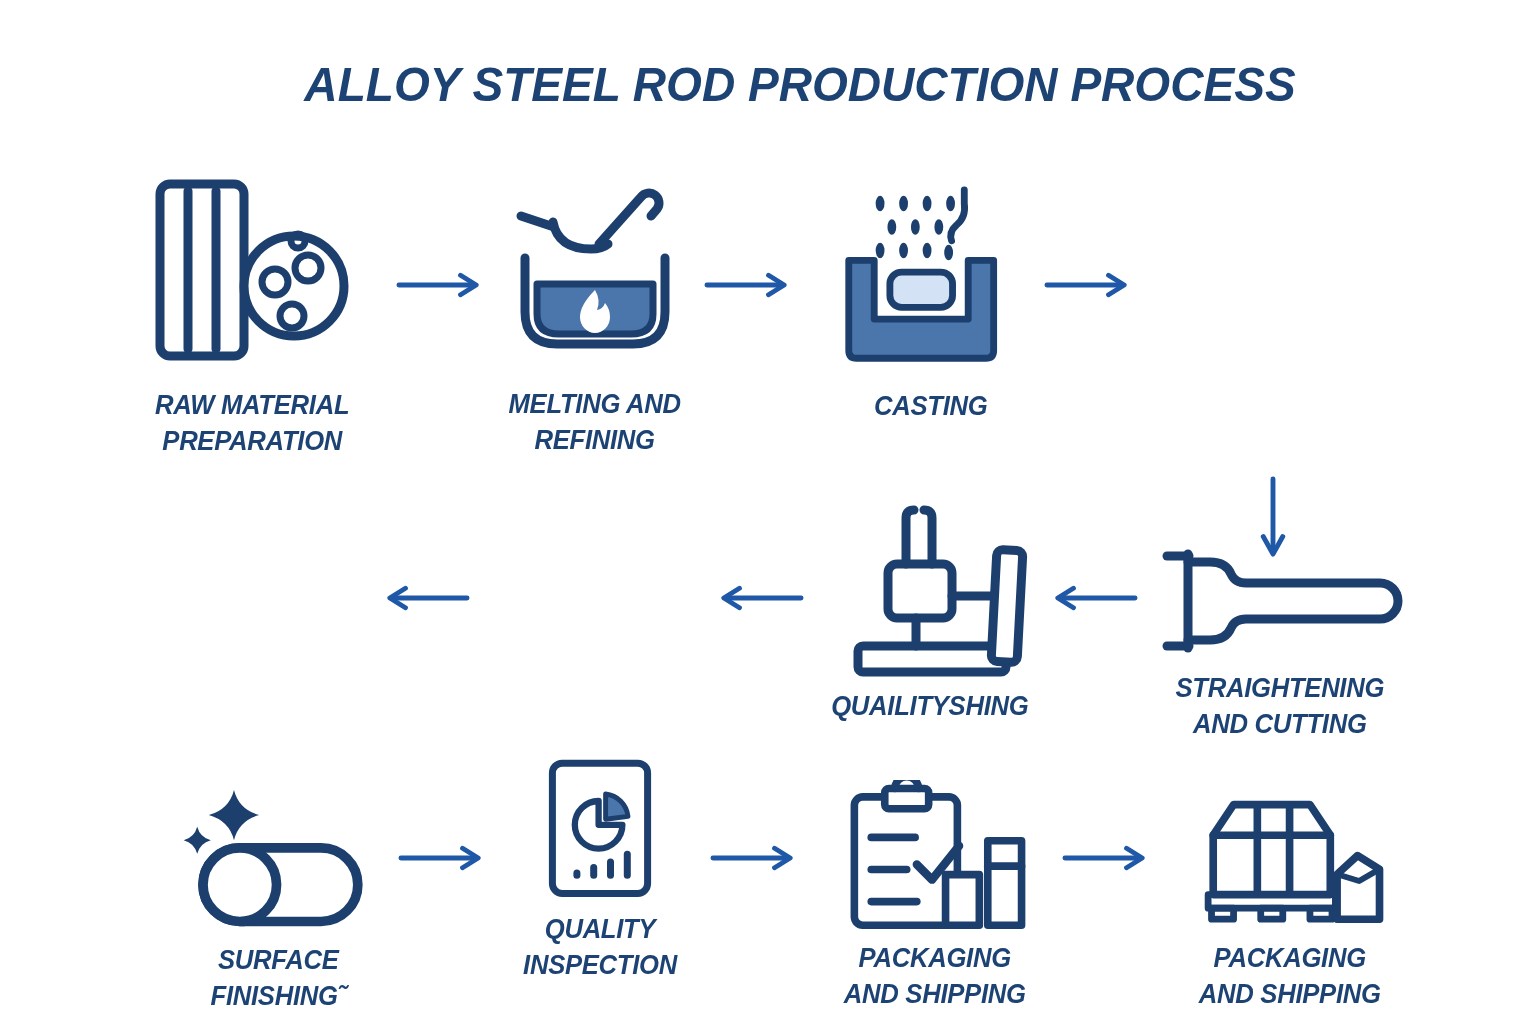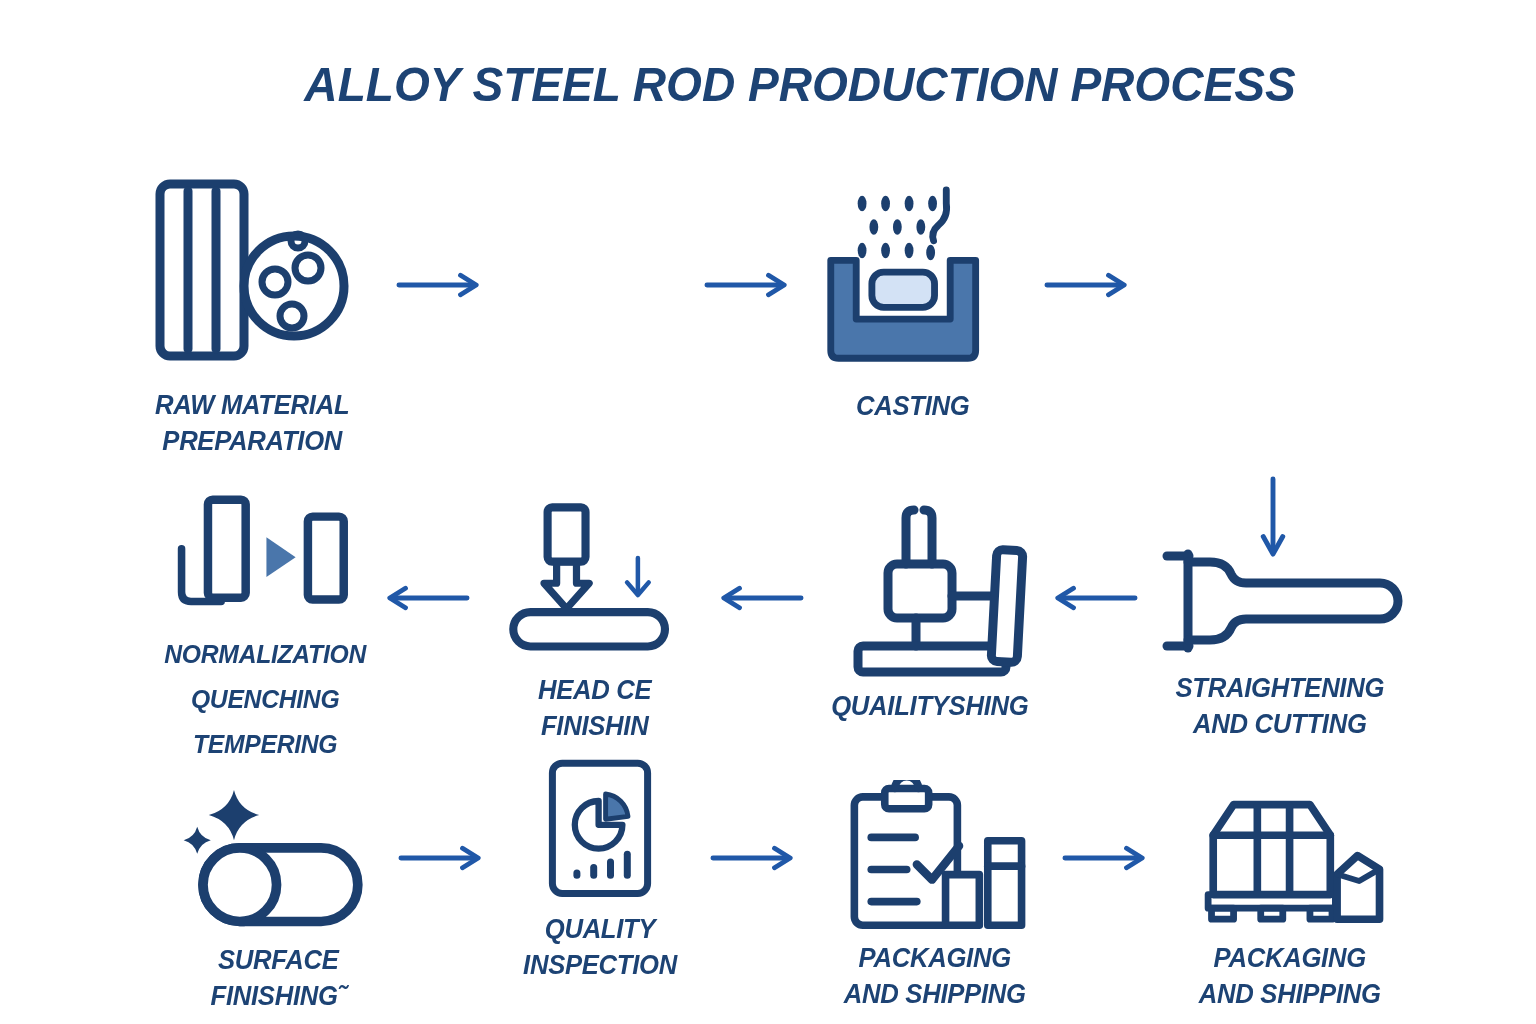--- a/index.html
+++ b/index.html
@@ -59,22 +59,38 @@
         <circle class="st thin" cx="140" cy="138" r="12"></circle>
         <circle class="st thin" cx="146" cy="63" r="7"></circle>
       </svg>
     </div>
     <div class="label" style="margin-top:24px;">
       <span class="ln">RAW MATERIAL</span>
       <span class="ln">PREPARATION</span>
     </div>
   </div>
 
-
-  <div class="step" style="left:753px;top:182px;width:320px;">
+  <div class="step" style="left:435px;top:182px;width:320px;">
+    <div class="icon">
+      <svg width="200" height="182" viewBox="0 0 200 182">
+        <path class="st f-med thin" d="M42,102 h116 v30 q0,20 -22,20 h-72 q-22,0 -22,-20 z"></path>
+        <path d="M100,108 q-15,15 -15,27 a15,16 0 0 0 30,0 q0,-8 -5,-14 q-2,6 -8,7 q4,-10 -2,-20 z" fill="#fff"></path>
+        <path class="st" d="M30,76 v54 q0,32 32,32 h76 q32,0 32,-32 v-54"></path>
+        <path class="st" d="M58,40 q5,27 38,27 q11,0 17,-5"></path>
+        <path class="st" d="M104,62 L146,15 a10,10 0 0 1 16,12 l-6,7"></path>
+        <line class="st" x1="26" y1="34" x2="56" y2="44"></line>
+      </svg>
+    </div>
+    <div class="label" style="margin-top:22px;">
+      <span class="ln">MELTING AND</span>
+      <span class="ln">REFINING</span>
+    </div>
+  </div>
+
+  <div class="step" style="left:771px;top:182px;width:320px;">
     <div class="icon">
       <svg width="196" height="186" viewBox="0 0 200 190">
         <g class="f-nav">
           <ellipse cx="48" cy="22" rx="4.5" ry="8"></ellipse>
             <ellipse cx="72" cy="22" rx="4.5" ry="8"></ellipse>
           <ellipse cx="96" cy="22" rx="4.5" ry="8"></ellipse>
             <ellipse cx="120" cy="22" rx="4.5" ry="8"></ellipse>
           <ellipse cx="60" cy="46" rx="4.5" ry="8"></ellipse>
             <ellipse cx="84" cy="46" rx="4.5" ry="8"></ellipse>
           <ellipse cx="108" cy="46" rx="4.5" ry="8"></ellipse>
@@ -144,51 +160,21 @@
         <line class="st" x1="33" y1="8" x2="33" y2="102"></line>
         <path class="st" d="M33,16 h22 q16,0 21,12 q4,9 15,9 h134 a18,18 0 0 1 0,36 h-134 q-11,0 -15,9 q-5,12 -21,12 h-22"></path>
       </svg>
     </div>
     <div class="label" style="margin-top:14px;">
       <span class="ln">STRAIGHTENING</span>
       <span class="ln">AND CUTTING</span>
     </div>
   </div>
 
-  <div class="step" style="left:435px;top:502px;width:320px;">
-    <div class="icon">
-      <svg width="186" height="158" viewBox="0 0 205 175">
-        <rect class="st" x="50" y="6" width="42" height="60" rx="5"></rect>
-        <path class="st" style="stroke-width:8" d="M60,66 v24 h-14 l25,28 l25,-28 h-14 v-24 z"></path>
-        <line class="arr" x1="150" y1="62" x2="150" y2="100"></line>
-        <path class="arr" d="M138,89 L150,103 L162,89"></path>
-        <rect class="st" x="12" y="122" width="168" height="38" rx="19"></rect>
-      </svg>
-    </div>
-    <div class="label" style="margin-top:12px;">
-      <span class="ln">HEAD CE</span>
-      <span class="ln">FINISHIN</span>
-    </div>
-  </div>
-
-  <div class="step" style="left:105px;top:494px;width:320px;">
-    <div class="icon">
-      <svg width="196" height="132" viewBox="0 0 205 140">
-        <path class="st" style="stroke-width:8" d="M14,58 v46 q0,10 10,10 h32"></path>
-        <rect class="st" x="42" y="6" width="40" height="104" rx="5"></rect>
-        <path class="f-med" d="M104,46 v42 l31,-21 z" stroke="none"></path>
-        <rect class="st" x="148" y="24" width="38" height="88" rx="5"></rect>
-      </svg>
-    </div>
-    <div class="label wide-gap" style="margin-top:6px;">
-      <span class="ln">NORMALIZATION</span>
-      <span class="ln">QUENCHING</span>
-      <span class="ln">TEMPERING</span>
-    </div>
-  </div>
+
 
   <div class="arrow flip" style="left:1050px;top:585px;">
     <svg width="88" height="26" viewBox="0 0 90 26">
         <line x1="3" y1="13" x2="78" y2="13"></line>
         <path d="M66,3 L82,13 L66,23"></path>
       </svg>
   </div>
   <div class="arrow flip" style="left:716px;top:585px;">
     <svg width="88" height="26" viewBox="0 0 90 26">
         <line x1="3" y1="13" x2="78" y2="13"></line>

